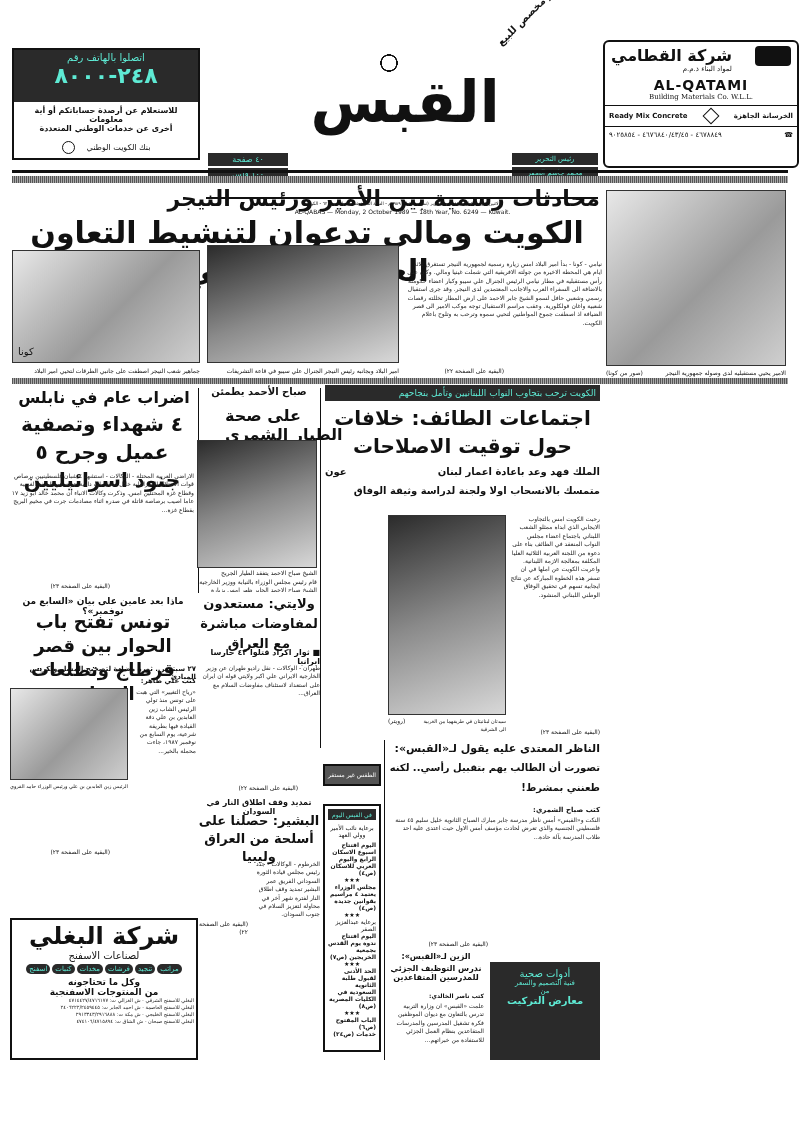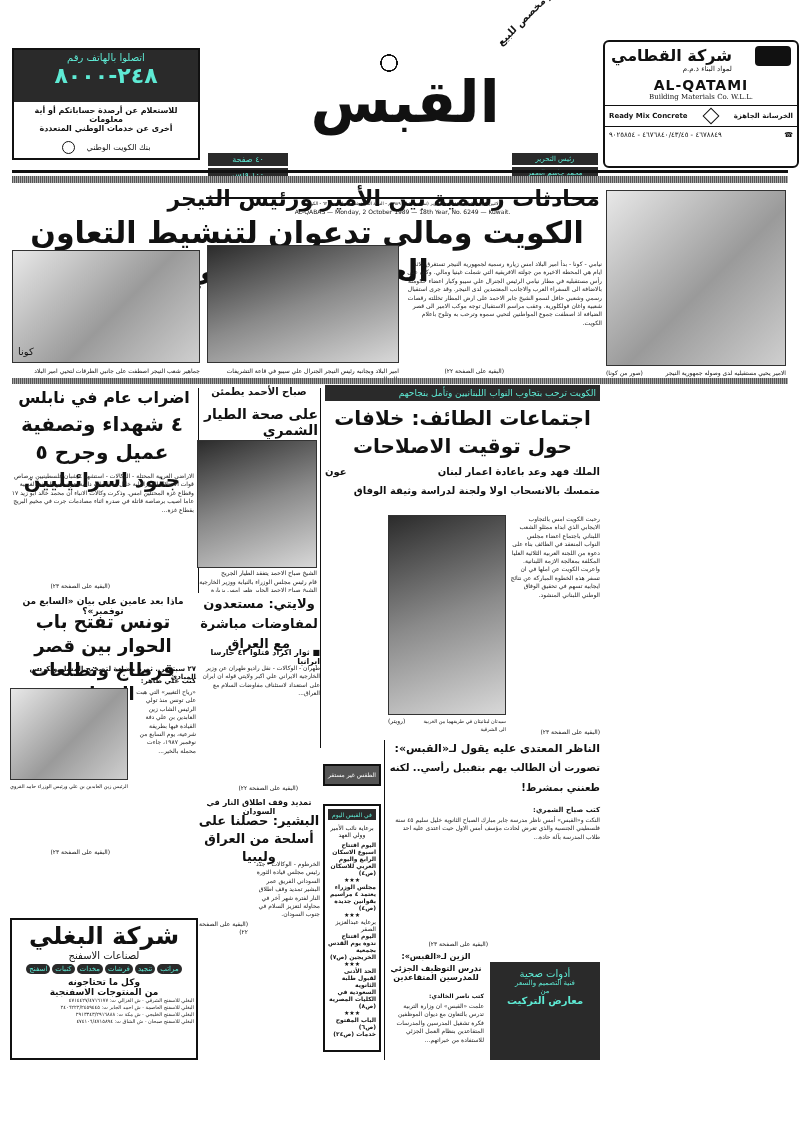--- a/index.html
+++ b/index.html
@@ -97,21 +97,21 @@
 
 <div class="abs hatch" style="left:12px;top:378px;width:776px;height:6px;"></div>
 
 <div class="abs rtl" style="left:14px;top:388px;width:180px;font-size:16px;text-align:center;font-weight:bold;">اضراب عام في نابلس</div>
 <div class="abs rtl h1" style="left:10px;top:410px;width:184px;font-size:20px;line-height:28px;text-align:center;">٤ شهداء وتصفية عميل وجرح ٥ جنود اسرائيليين</div>
 <div class="abs rtl body-text" style="left:10px;top:472px;width:184px;height:108px;">الاراضي العربية المحتلة - الوكالات - استشهد ٤ شبان فلسطينيين برصاص قوات الاحتلال الاسرائيلية خلال مصادمات دامية جرت في الضفة الغربية وقطاع غزة المحتلين امس. وذكرت وكالات الانباء ان محمد خالد ابو زيد ١٧ عاما اصيب برصاصة قاتلة في صدره اثناء مصادمات جرت في مخيم البريج بقطاع غزة...</div>
 <div class="abs cap rtl" style="left:10px;top:582px;width:100px;">(البقية على الصفحة ٢٣)</div>
 <div class="abs rule-v" style="left:198px;top:388px;height:205px;"></div>
 
 <div class="abs rtl h1" style="left:200px;top:386px;width:118px;font-size:10px;text-align:center;">صباح الأحمد يطمئن</div>
-<div class="abs rtl" style="left:200px;top:406px;width:118px;font-size:14px;text-align:right;font-weight:bold;">على صحة الطيار الشمري</div>
+<div class="abs rtl" style="left:200px;top:406px;width:118px;font-size:16px;text-align:left;font-weight:bold;padding-left:25px;">على صحة الطيار الشمري</div>
 <div class="abs photo dark2" style="left:197px;top:440px;width:120px;height:128px;"></div>
 <div class="abs rtl cap" style="left:197px;top:569px;width:120px;">الشيخ صباح الاحمد يتفقد الطيار الجريح</div>
 <div class="abs rtl body-text" style="left:197px;top:578px;width:120px;height:14px;">قام رئيس مجلس الوزراء بالنيابة ووزير الخارجية الشيخ صباح الاحمد الجابر ظهر امس بزيارة الملازم اول طيار خلف عبدالعزيز مطلق الشمري بمستشفى الرازي للاطمئنان على صحته اثر اصابته في حادث سقوط طائرة الهليكوبتر التابعة للقوة الجوية.</div>
 <div class="abs rule-v" style="left:320px;top:388px;height:360px;"></div>
 
 <div class="abs dark rtl" style="left:325px;top:385px;width:275px;height:16px;font-size:9px;line-height:16px;padding:0 4px;box-sizing:border-box;">الكويت ترحب بتجاوب النواب اللبنانيين وتأمل بنجاحهم</div>
 <div class="abs rtl h1" style="left:325px;top:404px;width:275px;font-size:20px;line-height:28px;text-align:center;">اجتماعات الطائف: خلافات حول توقيت الاصلاحات</div>
 <div class="abs rtl" style="left:325px;top:466px;width:275px;font-size:10px;font-weight:bold;display:flex;justify-content:space-between;">
   <span>الملك فهد وعد باعادة اعمار لبنان</span>
   <span>عون</span>

